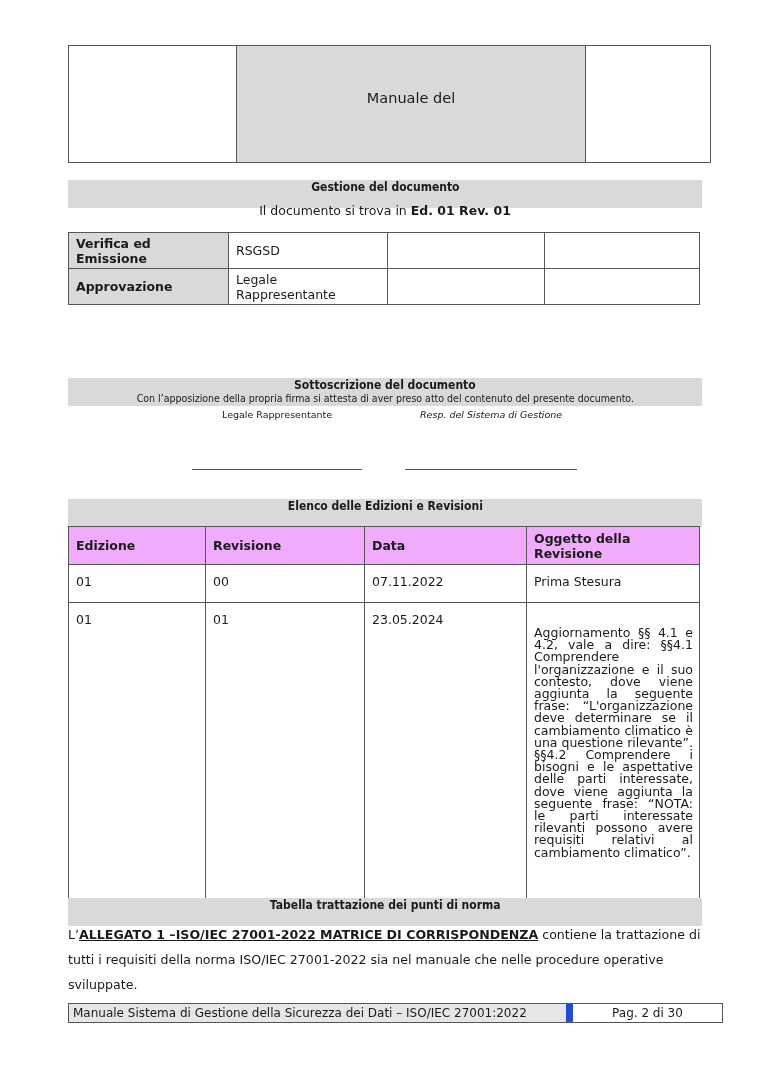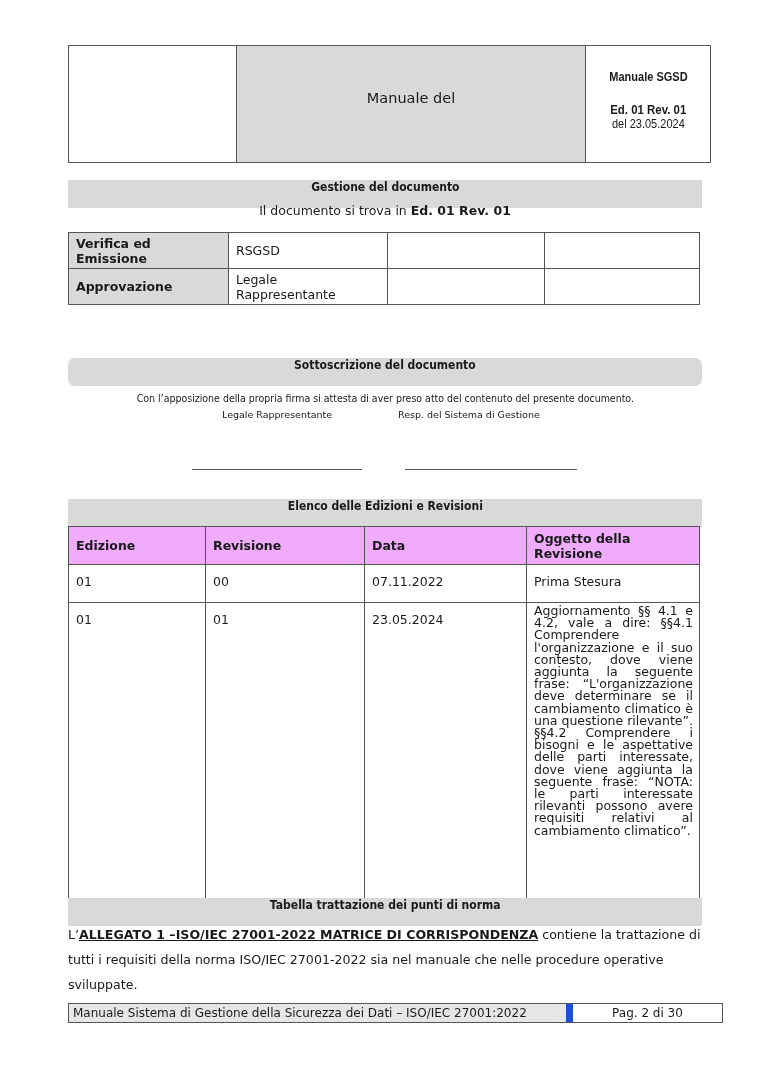--- a/index.html
+++ b/index.html
@@ -34,42 +34,37 @@
   .sig-lab { font-family:"DejaVu Sans", sans-serif; font-size:9.5px; }
   .sig-line { height:0; border-top:1px solid #555; }
 
   
   .rtab { left:68px; top:526px; width:632px; font-family:"DejaVu Sans", sans-serif; font-size:12.5px; }
   .rtab th, .rtab td { border:1px solid #555; padding:0 7px; box-sizing:border-box; text-align:left; font-weight:normal; }
   .rtab th { background:#f0abfc; height:38px; font-weight:bold; vertical-align:middle;margin-left:24px; }
   .rtab td { vertical-align:top; padding-top:9px; }
   .rtab tr.r1 td { height:38px; }
   .rtab tr.r2 td { height:297px; }
-  .rtab td.obj { font-size:12.5px; line-height:12.2px; text-align:justify; padding-top:2px; padding-right:6px; }
+  .rtab td.obj { font-size:12.5px; line-height:12.2px; text-align:justify; padding-top:24px; padding-right:6px; }
 
   .para { left:68px; width:640px; font-family:"DejaVu Sans", sans-serif; font-size:12.6px; line-height:25px; }
   .para .link { font-weight:bold; text-decoration:underline; }
 
   
   .foot { left:68px; top:1003px; width:655px; height:20px; border:1px solid #555; box-sizing:border-box; display:flex; font-family:"DejaVu Sans", sans-serif; font-size:12px; line-height:18px; }
   .foot .ftitle { width:504px; background:#e6e6e6; border-right:7px solid #1d4ed8; padding-left:4px; box-sizing:border-box; white-space:nowrap; overflow:hidden; }
   .foot .fpage { flex:1; text-align:center; }
 </style>
 </head>
 <body>
 
 <div class="abs hdr">
   <div class="hdr-logo"></div>
   <div class="hdr-title">
     <div>Manuale del</div>
-  </div>
-  <div class="hdr-meta">
-    <div class="code">Manuale SGSD</div>
-    <div class="ed">Ed. 01 Rev. 01</div>
-    <div class="date">del 23.05.2024</div>
   </div>
 </div>
 
 <div class="abs sect" style="top:180px;"><span>Gestione del documento</span></div>
 <div class="abs line" style="top:203px;">
   <span>Il documento si trova in </span><b>Ed. 01 Rev. 01</b>
 </div>
 
 <table class="abs gtab">
   <tbody>
@@ -81,24 +76,24 @@
   </tr>
   <tr>
     <td class="lab">Approvazione</td>
     <td class="c2">Legale Rappresentante</td>
     <td class="c3"></td>
     <td></td>
   </tr>
 </tbody>
   </table>
 
-<div class="abs sect" style="top:358px;border-radius:7px;"><span>Sottoscrizione del documento</span></div>
+<div class="abs sect" style="top:378px;"><span>Sottoscrizione del documento</span></div>
 <div class="abs line sig-intro"><span class="cond">Con l’apposizione della propria firma si attesta di aver preso atto del contenuto del presente documento.</span></div>
 <div class="abs sig-lab" style="left:222px; top:409px;">Legale Rappresentante</div>
-<div class="abs sig-lab" style="left:398px; top:409px;">Resp. del Sistema di Gestione</div>
+<div class="abs sig-lab" style="left:420px; top:409px;font-style:italic;">Resp. del Sistema di Gestione</div>
 <div class="abs sig-line" style="left:192px; top:469px; width:170px;"></div>
 <div class="abs sig-line" style="left:405px; top:469px; width:172px;"></div>
 
 <div class="abs sect" style="top:499px;"><span>Elenco delle Edizioni e Revisioni</span></div>
 
 <table class="abs rtab">
   <tbody>
       <tr>
     <th style="width:137px;">Edizione</th>
     <th style="width:159px;">Revisione</th>

